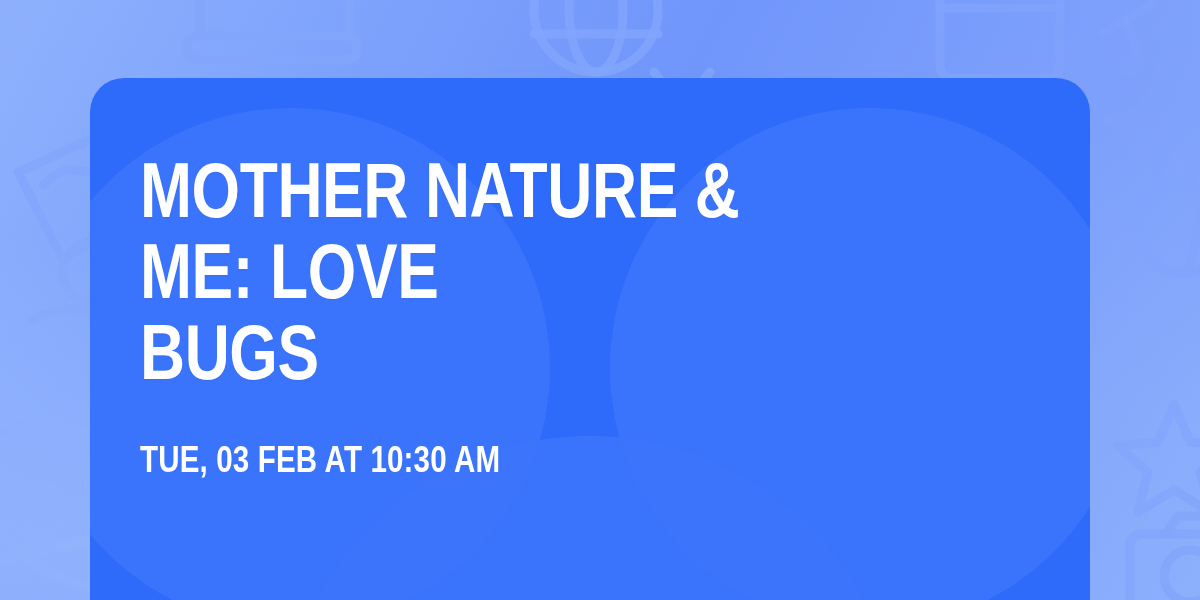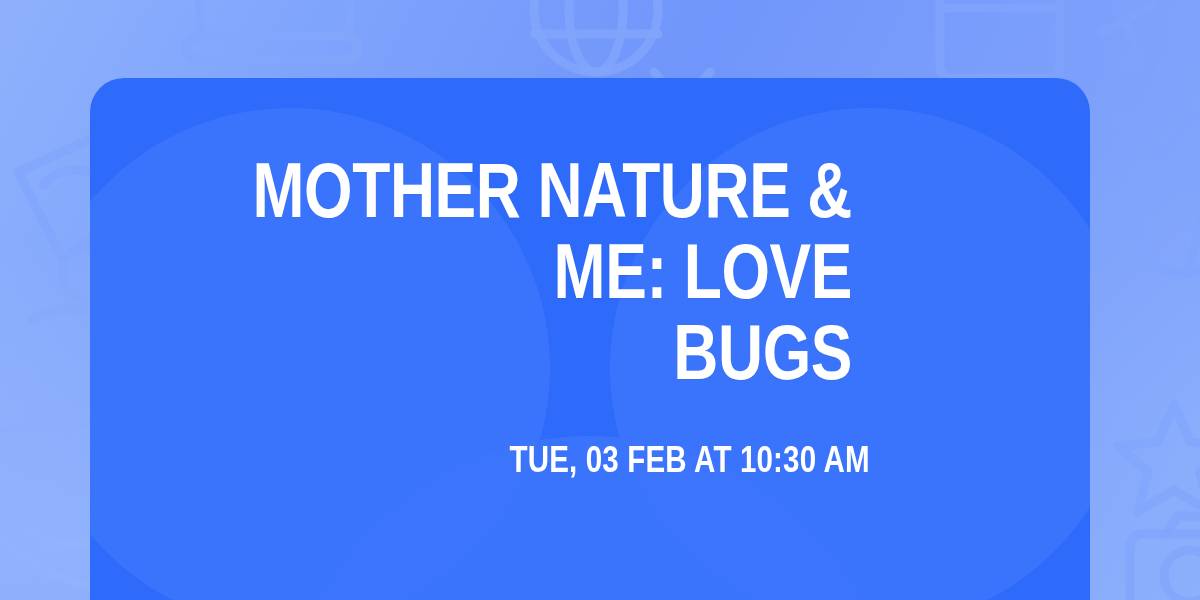--- a/index.html
+++ b/index.html
@@ -72,21 +72,20 @@
     opacity: .85;
   }
   #card-circle-left   { width: 520px; height: 520px; left: -60px;  top: 30px;  }
   #card-circle-right  { width: 520px; height: 520px; left: 520px;  top: 30px;  }
   #card-circle-bottom { width: 620px; height: 620px; left: 190px;  top: 358px; }
 
   #card-content {
     position: relative;
     z-index: 3;
     padding: 72px 60px 0 50px;
-    text-align: right;
   }
 
   #event-title {
     color: #ffffff;
     font-family: "Liberation Sans Narrow", "Liberation Sans", sans-serif;
     font-size: 78px;
     line-height: 1.04;
     font-weight: 700;
     letter-spacing: -0.5px;
     text-transform: uppercase;

